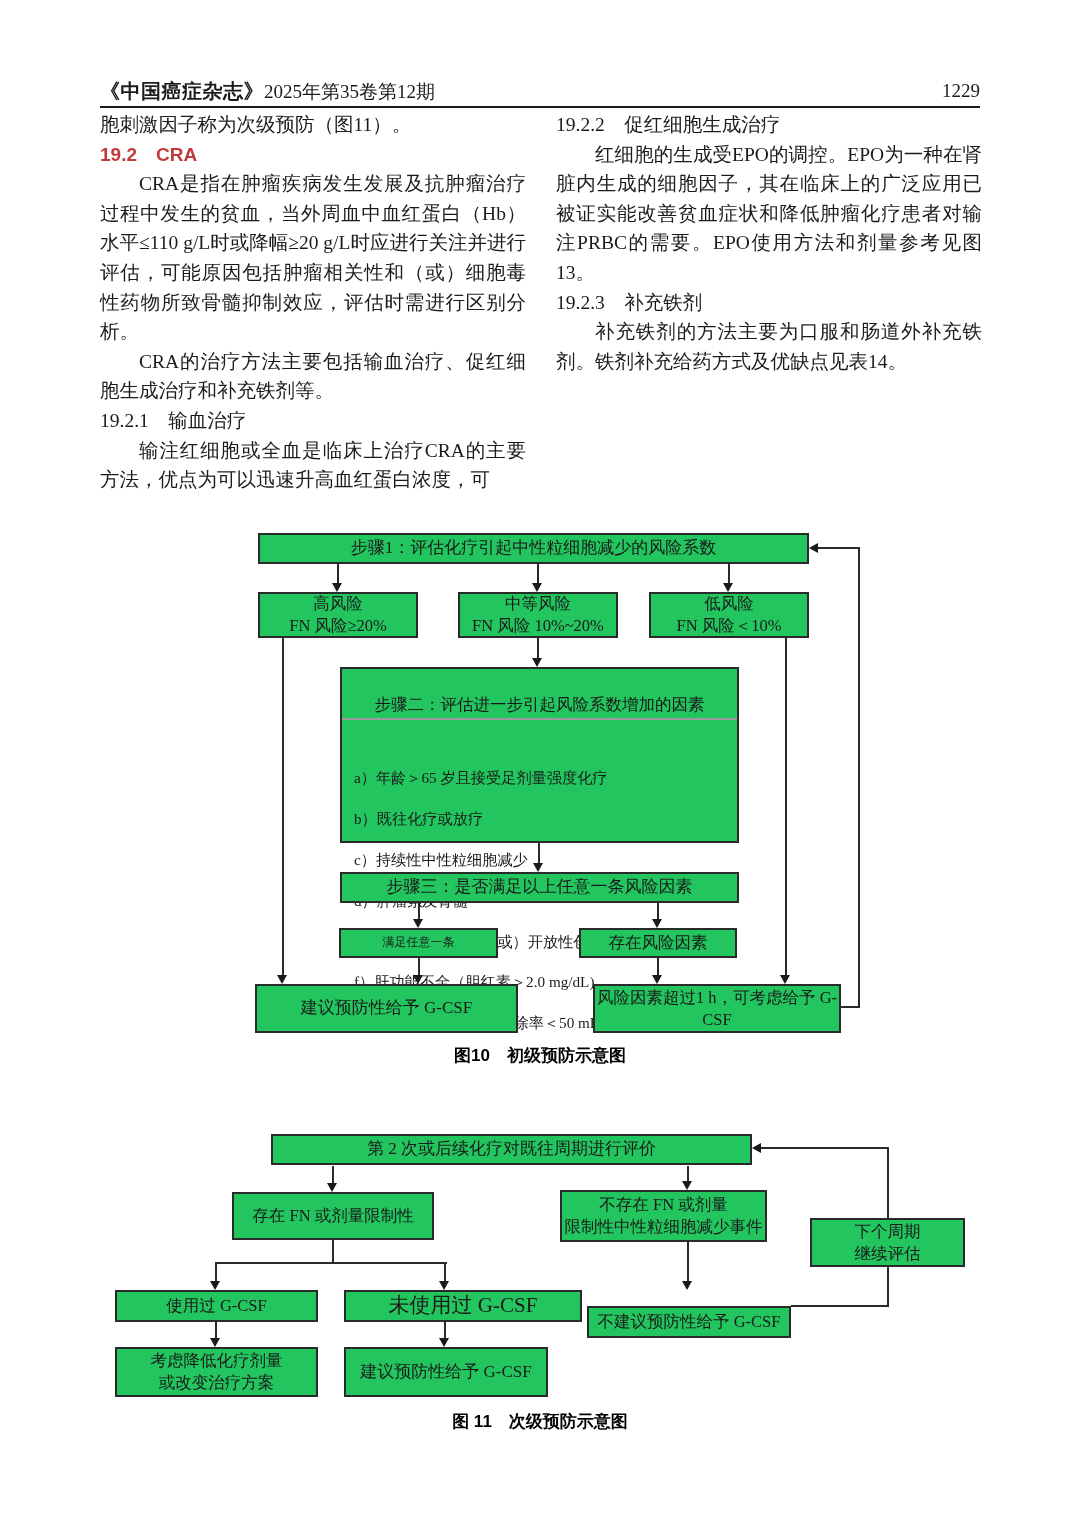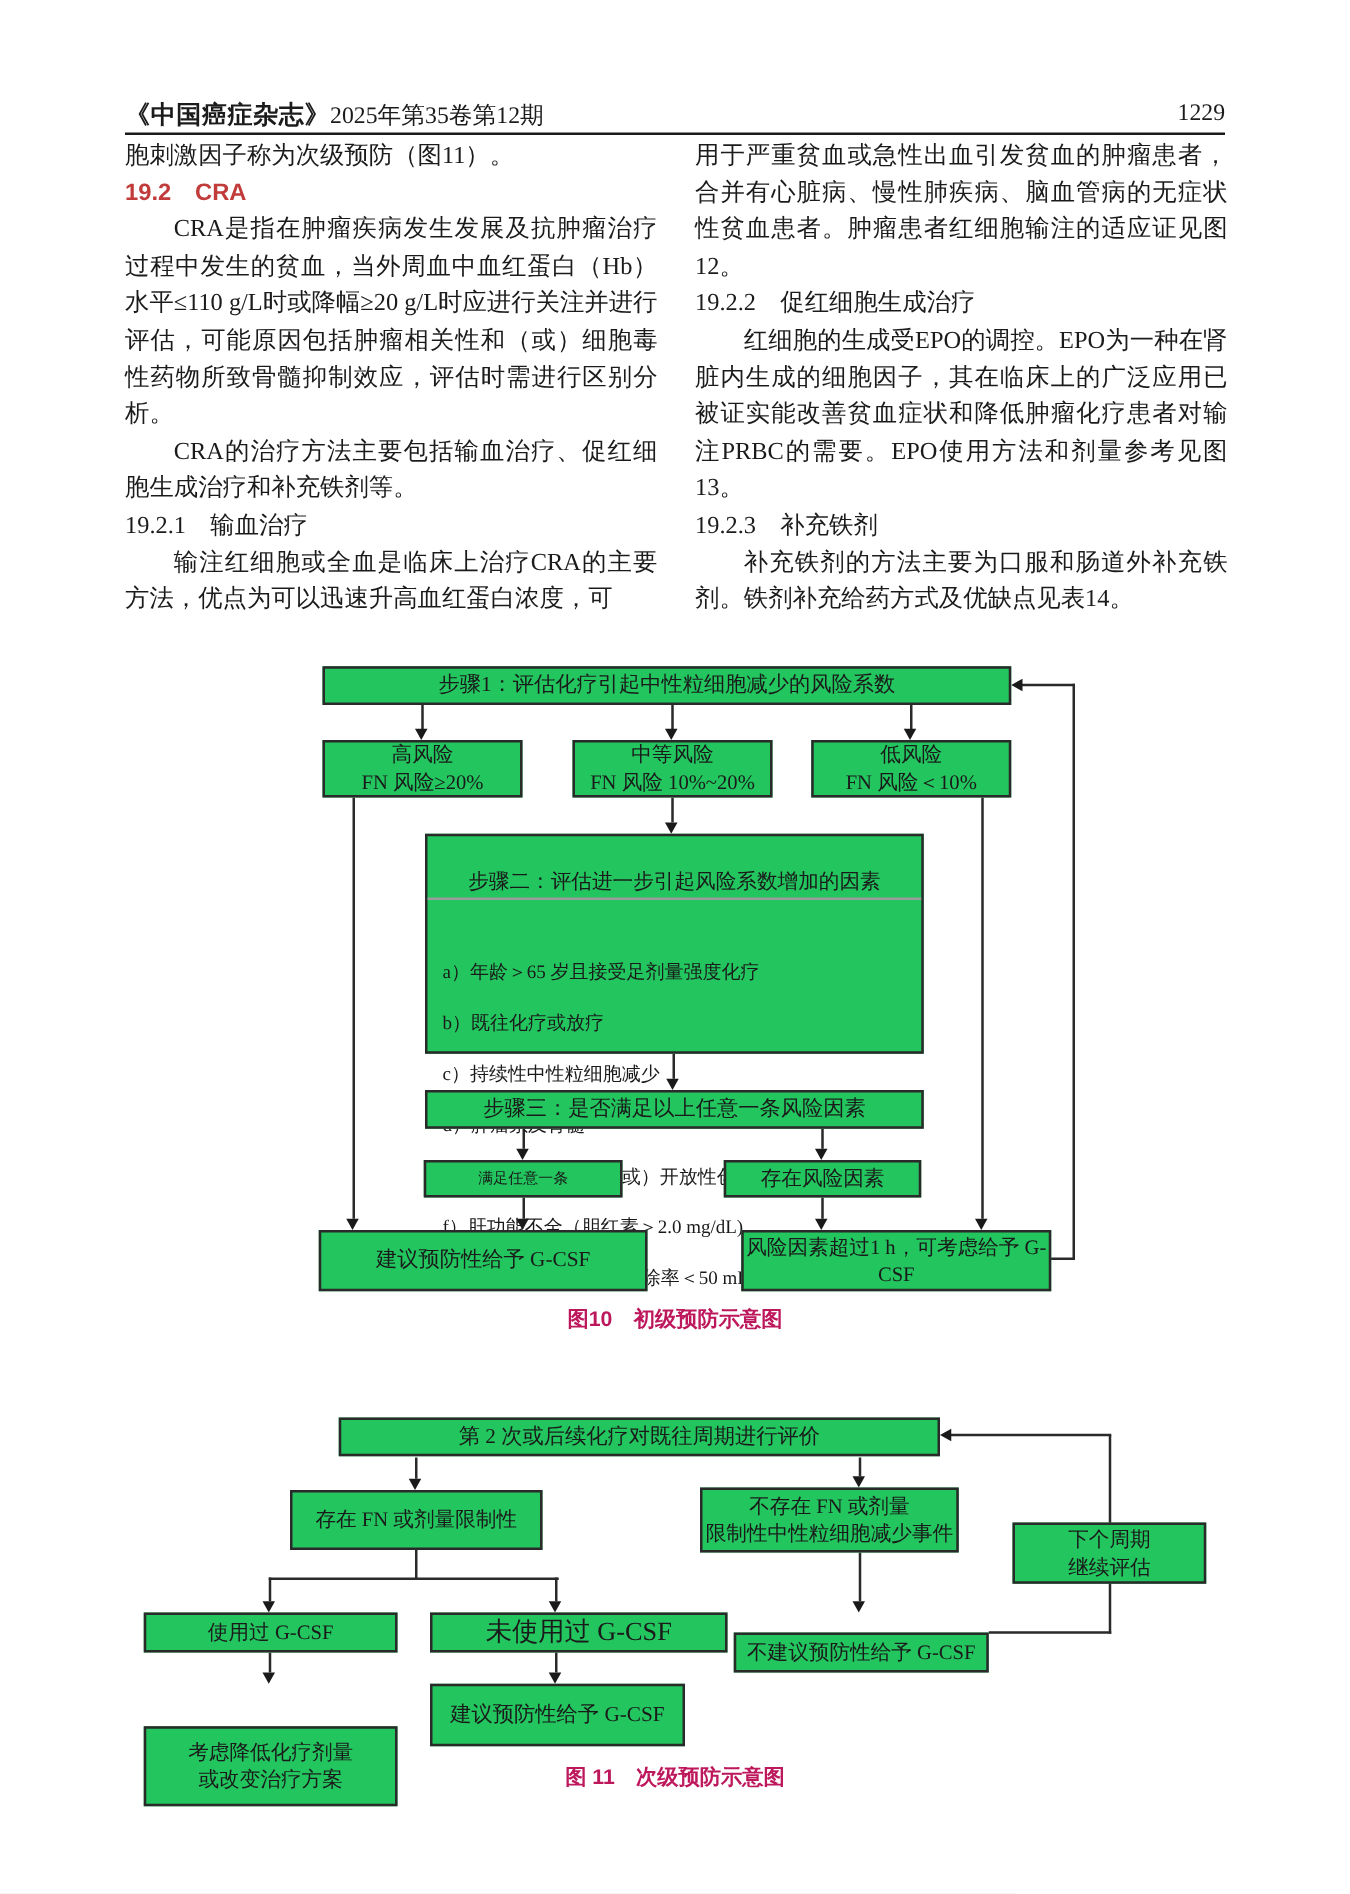--- a/index.html
+++ b/index.html
@@ -20,21 +20,21 @@
   .h-sub{font-size:19.5px;}
   
   .box{position:absolute;box-sizing:border-box;border:2px solid #2a2a2a;background:#22c55e;
        display:flex;align-items:center;justify-content:center;text-align:center;
        white-space:pre-line;font-size:17px;line-height:1.32;color:#1a1a1a;}
   .vl{position:absolute;width:2px;background:#2a2a2a;}
   .hl{position:absolute;height:2px;background:#2a2a2a;}
   .ad{position:absolute;width:0;height:0;border-left:5px solid transparent;border-right:5px solid transparent;border-top:9px solid #1a1a1a;}
   .al{position:absolute;width:0;height:0;border-top:5px solid transparent;border-bottom:5px solid transparent;border-right:9px solid #1a1a1a;}
   .figcap{position:absolute;left:0;width:1080px;text-align:center;
-          font-family:"Liberation Sans","DejaVu Sans",sans-serif;font-weight:bold;font-size:17px;color:#be185d;}
+          font-family:"Liberation Sans","DejaVu Sans",sans-serif;font-weight:bold;font-size:17px;color:#000000;}
   
   #f10-step1{left:258px;top:533px;width:551px;height:31px;}
   #f10-high {left:258px;top:592px;width:160px;height:46px;font-size:16.5px;}
   #f10-mid  {left:458px;top:592px;width:160px;height:46px;font-size:16.5px;}
   #f10-low  {left:649px;top:592px;width:160px;height:46px;font-size:16.5px;}
   #f10-step2{left:340px;top:667px;width:399px;height:176px;display:block;padding:0;}
   #f10-step2 .hd{height:27px;line-height:27px;text-align:center;border-bottom:2px solid #9c9c9c;font-size:16.5px;}
   #f10-step2 .items{padding:5px 8px 0 12px;text-align:left;font-size:15.2px;line-height:20.4px;}
   #f10-step3{left:340px;top:872px;width:399px;height:31px;}
   #f10-meet {left:339px;top:928px;width:159px;height:30px;font-size:12px;}
@@ -59,21 +59,21 @@
   #f10-fb3{left:817px;top:547px;width:43px;}
   #f10-afb{left:809px;top:543px;}
   
   #f11-top {left:271px;top:1134px;width:481px;height:31px;}
   #f11-fn  {left:232px;top:1192px;width:202px;height:48px;font-size:16.5px;}
   #f11-nofn{left:560px;top:1190px;width:207px;height:52px;font-size:16.5px;}
   #f11-next{left:810px;top:1218px;width:155px;height:49px;font-size:16.5px;}
   #f11-used{left:115px;top:1290px;width:203px;height:32px;font-size:16.5px;}
   #f11-notused{left:344px;top:1290px;width:238px;height:32px;font-size:21px;}
   #f11-nogcsf{left:587px;top:1290px;width:204px;height:32px;font-size:16.5px;margin-top:16px;}
-  #f11-reduce{left:115px;top:1347px;width:203px;height:64px;font-size:16.5px;margin-top:34px;}
+  #f11-reduce{left:115px;top:1347px;width:203px;height:50px;font-size:16.5px;}
   #f11-rec {left:344px;top:1347px;width:204px;height:50px;}
   #f11-cap{top:1410px;}
   
   #f11-c1{left:332px;top:1166px;height:17px;} #f11-b1{left:327px;top:1183px;}
   #f11-c2{left:687px;top:1166px;height:15px;} #f11-b2{left:682px;top:1181px;}
   #f11-c3{left:332px;top:1240px;height:24px;}
   #f11-c4{left:215px;top:1262px;width:232px;}
   #f11-c5{left:215px;top:1262px;height:19px;} #f11-b5{left:210px;top:1281px;}
   #f11-c6{left:444px;top:1262px;height:19px;} #f11-b6{left:439px;top:1281px;}
   #f11-c7{left:687px;top:1242px;height:39px;} #f11-b7{left:682px;top:1281px;}
@@ -98,21 +98,20 @@
   <div class="col col-left">
     <p>胞刺激因子称为次级预防（图11）。</p>
     <p class="h-red">19.2　CRA</p>
     <p class="ind">CRA是指在肿瘤疾病发生发展及抗肿瘤治疗过程中发生的贫血，当外周血中血红蛋白（Hb）水平≤110 g/L时或降幅≥20 g/L时应进行关注并进行评估，可能原因包括肿瘤相关性和（或）细胞毒性药物所致骨髓抑制效应，评估时需进行区别分析。</p>
     <p class="ind">CRA的治疗方法主要包括输血治疗、促红细胞生成治疗和补充铁剂等。</p>
     <p class="h-sub">19.2.1　输血治疗</p>
     <p class="ind">输注红细胞或全血是临床上治疗CRA的主要方法，优点为可以迅速升高血红蛋白浓度，可</p>
   </div>
 
   <div class="col col-right">
-    <p>用于严重贫血或急性出血引发贫血的肿瘤患者，合并有心脏病、慢性肺疾病、脑血管病的无症状性贫血患者。肿瘤患者红细胞输注的适应证见图12。</p>
     <p class="h-sub">19.2.2　促红细胞生成治疗</p>
     <p class="ind">红细胞的生成受EPO的调控。EPO为一种在肾脏内生成的细胞因子，其在临床上的广泛应用已被证实能改善贫血症状和降低肿瘤化疗患者对输注PRBC的需要。EPO使用方法和剂量参考见图13。</p>
     <p class="h-sub">19.2.3　补充铁剂</p>
     <p class="ind">补充铁剂的方法主要为口服和肠道外补充铁剂。铁剂补充给药方式及优缺点见表14。</p>
   </div>
 
   <div>
 
     <div class="vl" id="f10-c1"></div>
       <div class="ad" id="f10-a1"></div>

